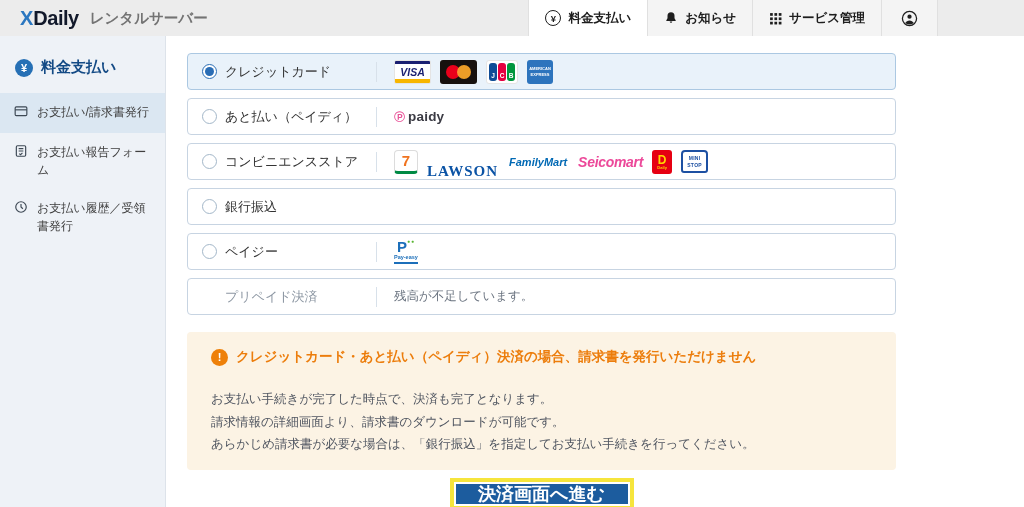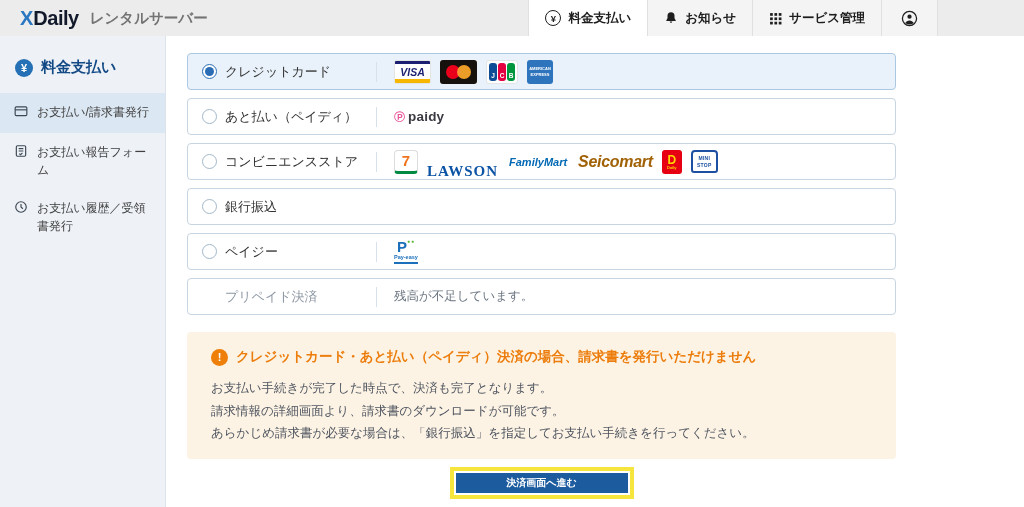--- a/index.html
+++ b/index.html
@@ -111,21 +111,21 @@
     width:24px; height:24px; background:#fff; border:1px solid #dcdcdc; border-radius:4px;
     display:flex; align-items:center; justify-content:center;
     font-size:15px; font-weight:900; color:#f0731e; border-bottom:3px solid #008a44;
   }
   .lawson { font-family:"Liberation Serif","DejaVu Serif",serif; font-size:15px; font-weight:900;
     color:#0b53a5; letter-spacing:1px;margin-top:20px; }
   .fm { display:flex; flex-direction:row; }
   .fm-bar-top { height:3px; background:#00a040; border-radius:1px; }
   .fm-text { font-size:11px; font-style:italic; font-weight:800; color:#0169b4; padding:1px 2px; }
   .fm-bar-bottom { height:2px; background:#8fd4f2; border-radius:1px; }
-  .seico { font-size:16px; font-weight:900; font-style:italic; color:#a16207; letter-spacing:-0.3px; }
+  .seico { font-size:14px; font-weight:900; font-style:italic; color:#ec4899; letter-spacing:-0.3px; }
   .daily {
     width:20px; height:24px; background:#e60012; border-radius:3px; color:#ffd800;
     display:flex; flex-direction:column; align-items:center; justify-content:center; line-height:1;
   }
   .daily b { font-size:12px; font-weight:900; } .daily i { font-size:4px; font-style:normal; font-weight:700; }
   .ministop {
     width:27px; height:23px; border:2px solid #1d50a2; border-radius:4px 4px 3px 3px;
     display:flex; flex-direction:column; align-items:center; justify-content:center;
     color:#1d50a2; font-size:5px; font-weight:900; line-height:1.3; letter-spacing:.3px;
   }
@@ -136,27 +136,27 @@
   
   .notice {
     margin-top:17px; width:709px; background:#fcf3e4; border-radius:4px;
     padding:16px 24px 14px;
   }
   .notice-title { display:flex; align-items:center; gap:8px; color:#ec7d0c; font-weight:800; font-size:13.5px; }
   .bang {
     width:17px; height:17px; border-radius:50%; background:#ee8009; color:#fff;
     font-weight:800; font-size:11px; display:flex; align-items:center; justify-content:center; flex-shrink:0;
   }
-  .notice-body { margin-top:11px; font-size:12.5px; color:#4f5560; line-height:1.8; }
+  .notice-body { margin-top:22px; font-size:12.5px; color:#4f5560; line-height:1.8; }
   
   .btn-area { margin-top:8px; width:709px; display:flex; justify-content:center; }
   .highlight-wrap { border:4px solid #f6e53c; background:#fff; padding:2px; }
   .submit-btn {
     width:172px; height:20px; background:#1c5c9e; color:#fff; border:none; cursor:pointer;
-    font-family:inherit; font-size:10px; font-weight:700;
+    font-family:inherit; font-size:18px; font-weight:700;
     display:flex; align-items:center; justify-content:center;
   }
 </style>
 </head>
 <body>
 
 <header>
   <div class="logo">
     <span class="logo-x">X</span>
     <span class="logo-server">Daily</span>

